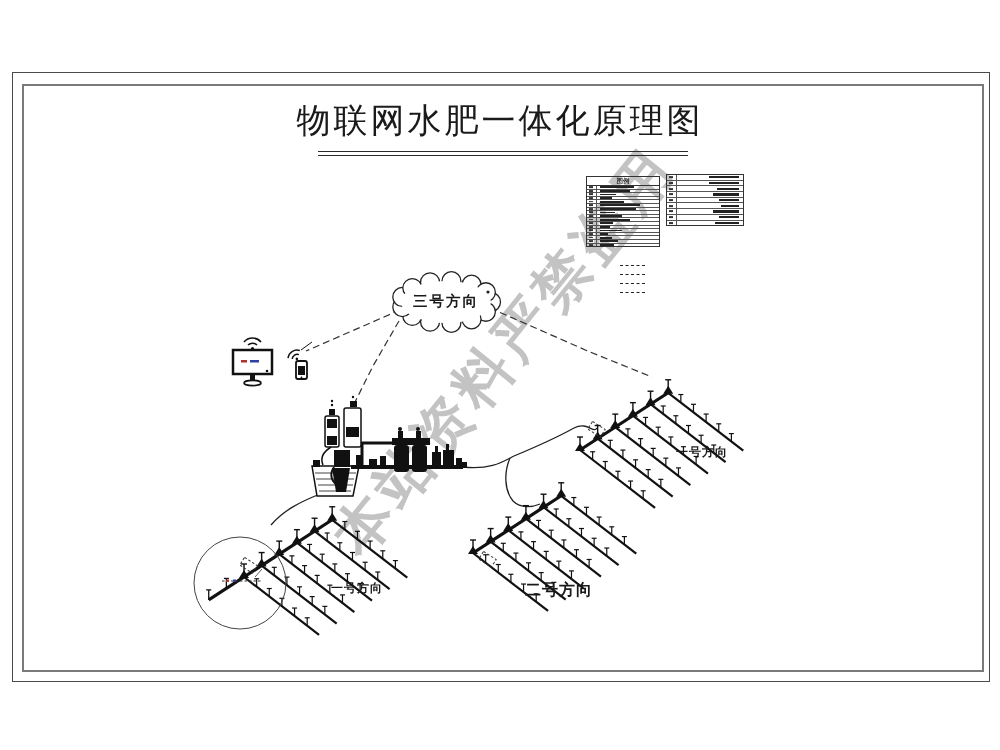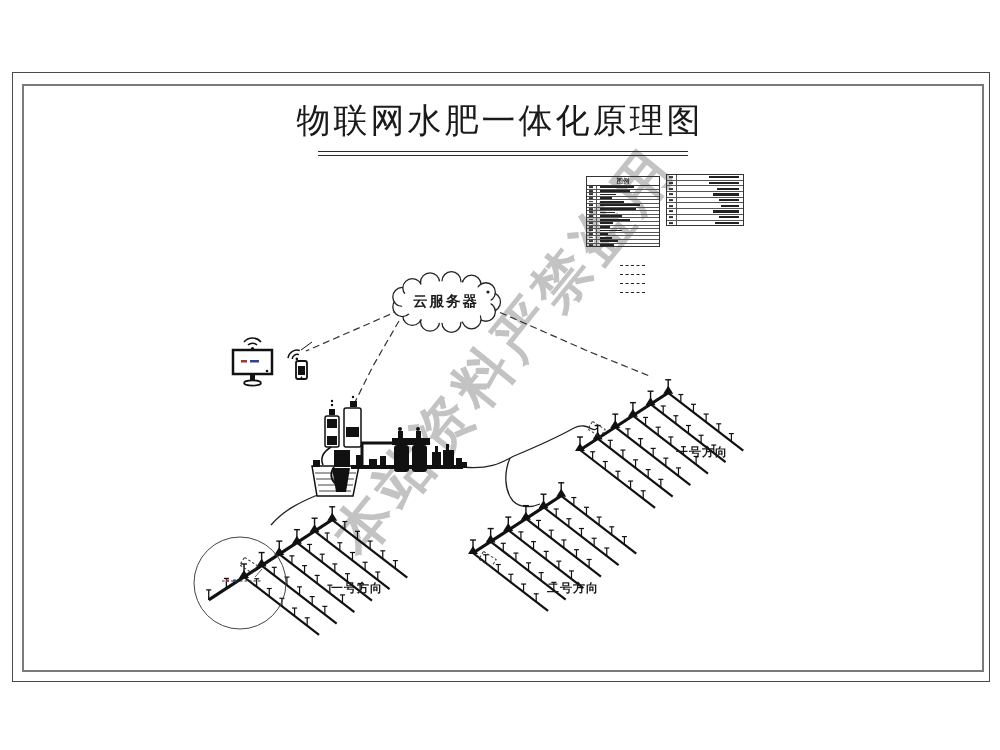--- a/index.html
+++ b/index.html
@@ -12,21 +12,21 @@
          font-size:34px;letter-spacing:3px;white-space:nowrap;font-weight:500;z-index:6;}
   #title-underline{position:absolute;left:318px;top:151px;width:370px;height:3px;
          border-top:1.5px solid #2a2a2a;border-bottom:1px solid #2a2a2a;z-index:6;}
   #watermark{position:absolute;left:505px;top:352px;transform:translate(-50%,-50%) rotate(-51deg);
          font-size:57px;font-weight:700;letter-spacing:6px;white-space:nowrap;
          color:rgba(130,130,130,0.48);z-index:2;pointer-events:none;}
   svg#diagram{position:absolute;left:0;top:0;z-index:3;}
   .cn-label{position:absolute;z-index:5;font-weight:600;white-space:nowrap;}
   #cloud-label{left:446px;top:301px;transform:translate(-50%,-50%);font-size:14.5px;letter-spacing:2px;z-index:4;}
   #field-1-label{left:331px;top:580px;font-size:12px;letter-spacing:1px;}
-  #field-2-label{left:547px;top:580px;font-size:12px;letter-spacing:1px;}
+  #field-2-label{left:525px;top:580px;font-size:16px;letter-spacing:1px;}
   #field-3-label{left:676px;top:444px;font-size:12px;letter-spacing:1px;}
   
   .legend{position:absolute;border:1px solid #333;background:rgba(255,255,255,0.0);z-index:4;}
   #legend-left{left:586px;top:176px;width:72px;}
   #legend-right{left:666px;top:174px;width:76px;}
   .legend-header{height:8px;line-height:8px;text-align:center;font-size:6.5px;
          border-bottom:1px solid #333;font-weight:700;}
   .legend-row{display:flex;align-items:center;border-top:1px solid #555;}
   .legend-row:first-child{border-top:none;}
   #legend-left .legend-row{height:2.6px;}
@@ -594,17 +594,17 @@
         <circle cx="412.31701633230045" cy="288.0744241769433" r="9.5" fill="#fff" stroke="#222" stroke-width="1.3"></circle>
         <circle cx="430.04278008308586" cy="282.3646589036063" r="9.5" fill="#fff" stroke="#222" stroke-width="1.3"></circle>
         <circle cx="451.42415061148955" cy="281.15311364394086" r="9.5" fill="#fff" stroke="#222" stroke-width="1.3"></circle>
         <circle cx="471.562913602902" cy="284.7173388162332" r="9.5" fill="#fff" stroke="#222" stroke-width="1.3"></circle>
         <circle cx="485.8455211543945" cy="292.2408133870809" r="9.5" fill="#fff" stroke="#222" stroke-width="1.3"></circle>
         <ellipse cx="446" cy="302" rx="45" ry="21" fill="#fff"></ellipse>
       </g>
     <circle cx="488" cy="292" r="1.6" fill="#222"></circle>
   </svg>
 
-  <div id="cloud-label" class="cn-label">云服务器</div>
+  <div id="cloud-label" class="cn-label">三号方向</div>
   <div id="field-1-label" class="cn-label">一号方向</div>
   <div id="field-2-label" class="cn-label">二号方向</div>
   <div id="field-3-label" class="cn-label">一号方向</div>
 </div>
 
 </body></html>

